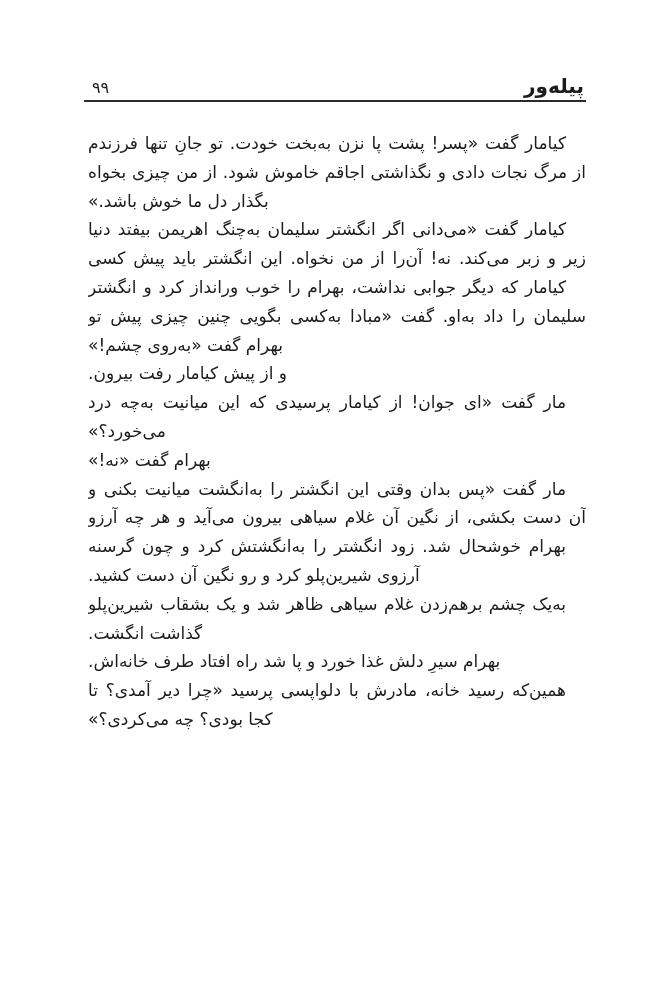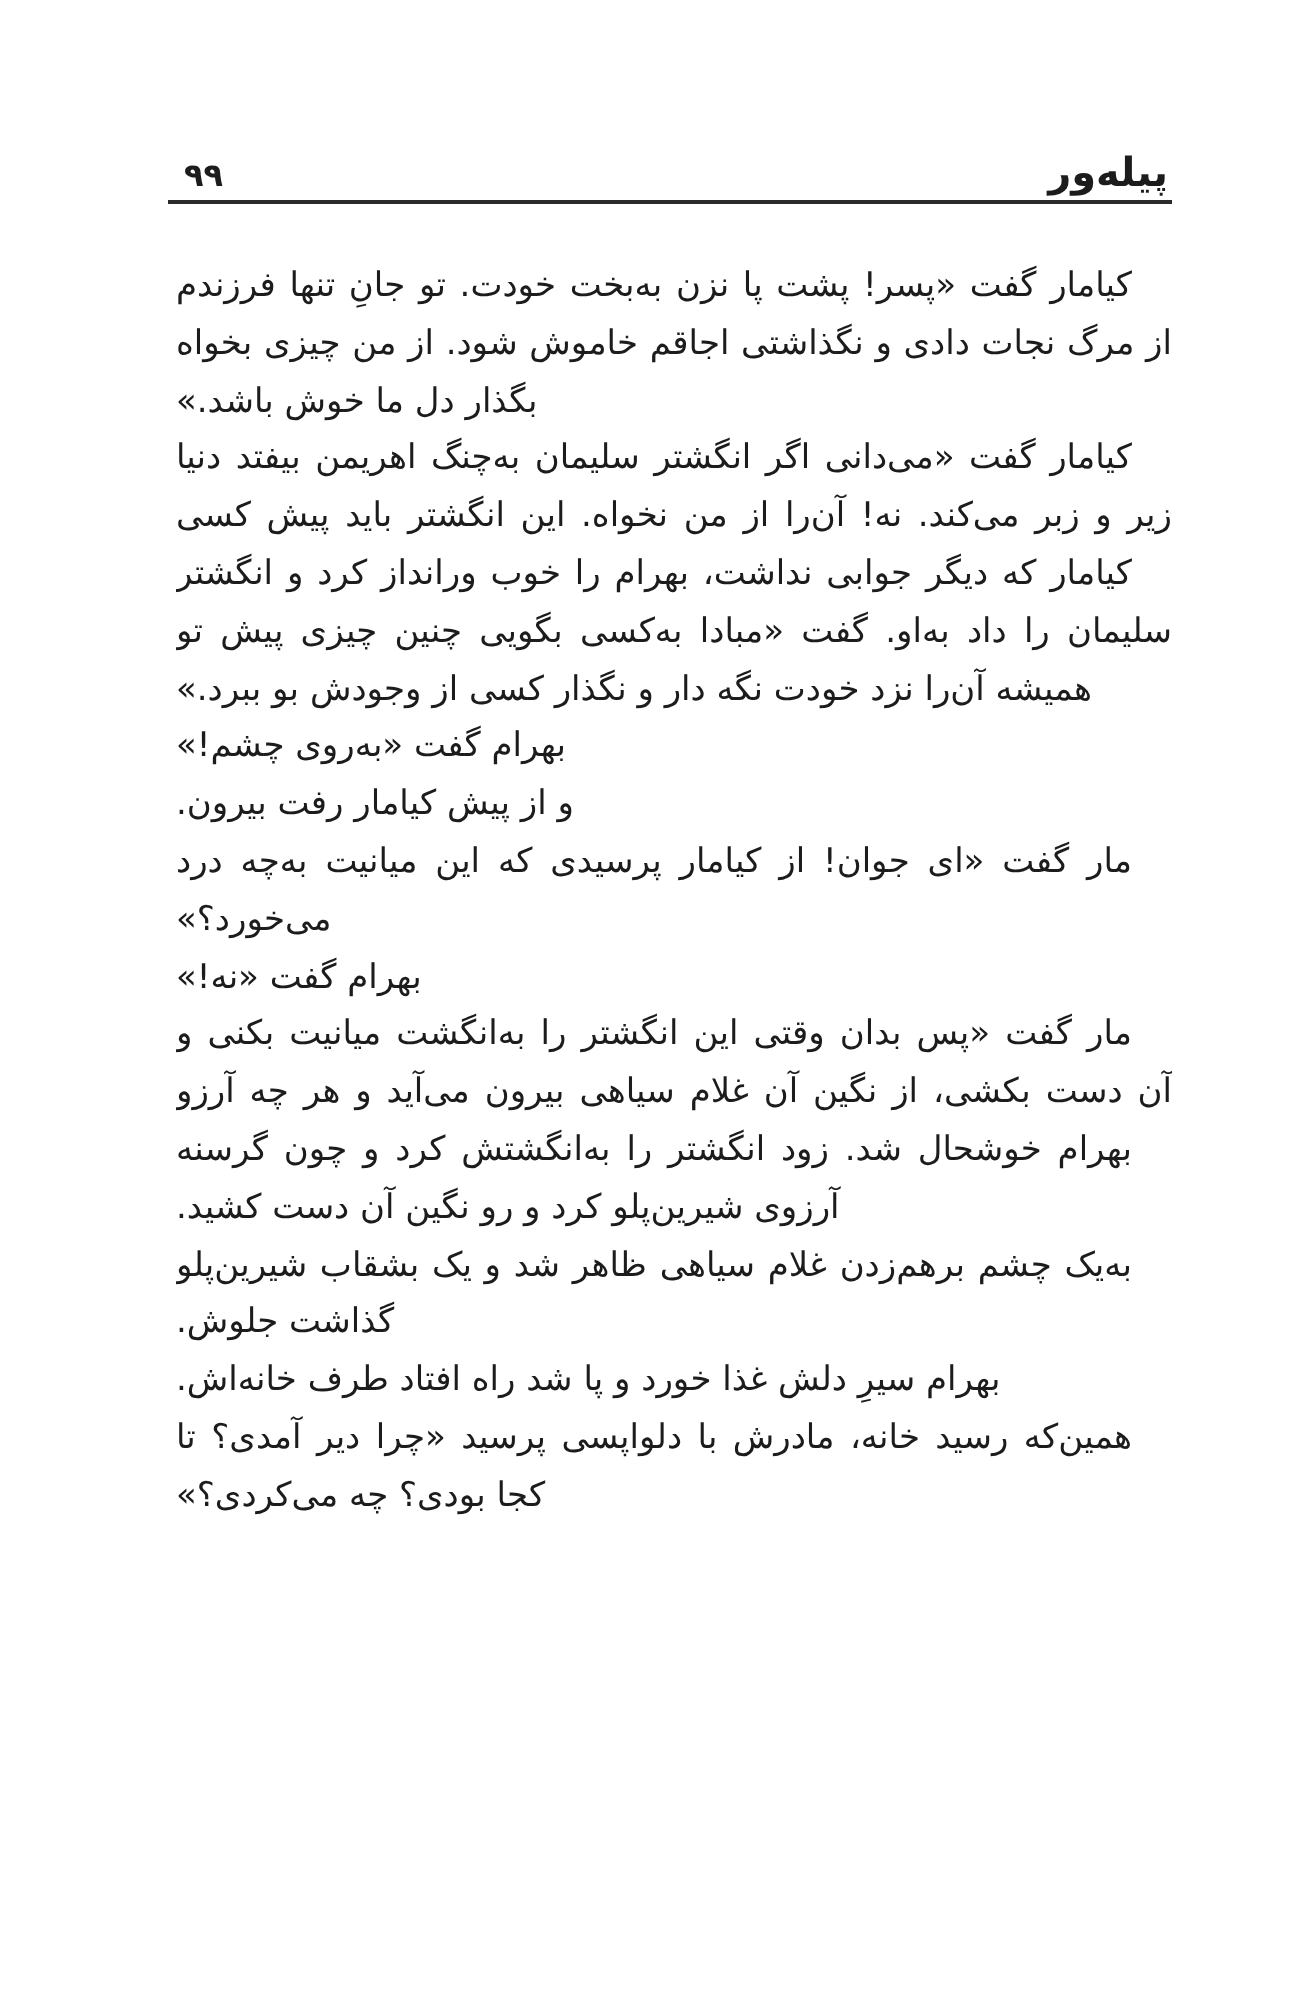--- a/index.html
+++ b/index.html
@@ -31,21 +31,21 @@
     align-items: flex-end;
     padding: 0 2px 4px 8px;
   }
   .header .title {
     font-size: 20px;
     font-weight: bold;
     line-height: 1;
   }
   .header .pageno {
     font-size: 16px;
-    font-weight: bold;
+    font-weight: normal;
     line-height: 1;
     letter-spacing: 1px;
   }
   .body-block {
     position: absolute;
     top: 129px;
     left: 88px;
     width: 498px;
     direction: rtl;
     font-size: 17px;
@@ -87,21 +87,20 @@
         <div class="line fill">از مرگ نجات دادی و نگذاشتی اجاقم خاموش شود. از من چیزی بخواه و</div>
         <div class="line">بگذار دل ما خوش باشد.»</div>
       </div>
       <div class="para">
         <div class="line fill first">کیامار گفت «می‌دانی اگر انگشتر سلیمان به‌چنگ اهریمن بیفتد دنیا را</div>
         <div class="line fill">زیر و زبر می‌کند. نه! آن‌را از من نخواه. این انگشتر باید پیش کسی باشد که هم</div>
       </div>
       <div class="para">
         <div class="line fill first">کیامار که دیگر جوابی نداشت، بهرام را خوب ورانداز کرد و انگشتر</div>
         <div class="line fill">سلیمان را داد به‌او. گفت «مبادا به‌کسی بگویی چنین چیزی پیش تو است.</div>
-        <div class="line">همیشه آن‌را نزد خودت نگه دار و نگذار کسی از وجودش بو ببرد.»</div>
       </div>
       <div class="para">
         <div class="line first">بهرام گفت «به‌روی چشم!»</div>
       </div>
       <div class="para">
         <div class="line first">و از پیش کیامار رفت بیرون.</div>
       </div>
       <div class="para">
         <div class="line fill first">مار گفت «ای جوان! از کیامار پرسیدی که این میانیت به‌چه درد</div>
         <div class="line">می‌خورد؟»</div>
@@ -112,21 +111,21 @@
       <div class="para">
         <div class="line fill first">مار گفت «پس بدان وقتی این انگشتر را به‌انگشت میانیت بکنی و روی</div>
         <div class="line fill">آن دست بکشی، از نگین آن غلام سیاهی بیرون می‌آید و هر چه آرزو داری،</div>
       </div>
       <div class="para">
         <div class="line fill first">بهرام خوشحال شد. زود انگشتر را به‌انگشتش کرد و چون گرسنه بود</div>
         <div class="line">آرزوی شیرین‌پلو کرد و رو نگین آن دست کشید.</div>
       </div>
       <div class="para">
         <div class="line fill first">به‌یک چشم برهم‌زدن غلام سیاهی ظاهر شد و یک بشقاب شیرین‌پلو</div>
-        <div class="line">گذاشت جلوش.</div>
+        <div class="line">گذاشت انگشت.</div>
       </div>
       <div class="para">
         <div class="line first">بهرام سیرِ دلش غذا خورد و پا شد راه افتاد طرف خانه‌اش.</div>
       </div>
       <div class="para">
         <div class="line fill first">همین‌که رسید خانه، مادرش با دلواپسی پرسید «چرا دیر آمدی؟ تا حالا</div>
         <div class="line">کجا بودی؟ چه می‌کردی؟»</div>
       </div>
     </div>
 

